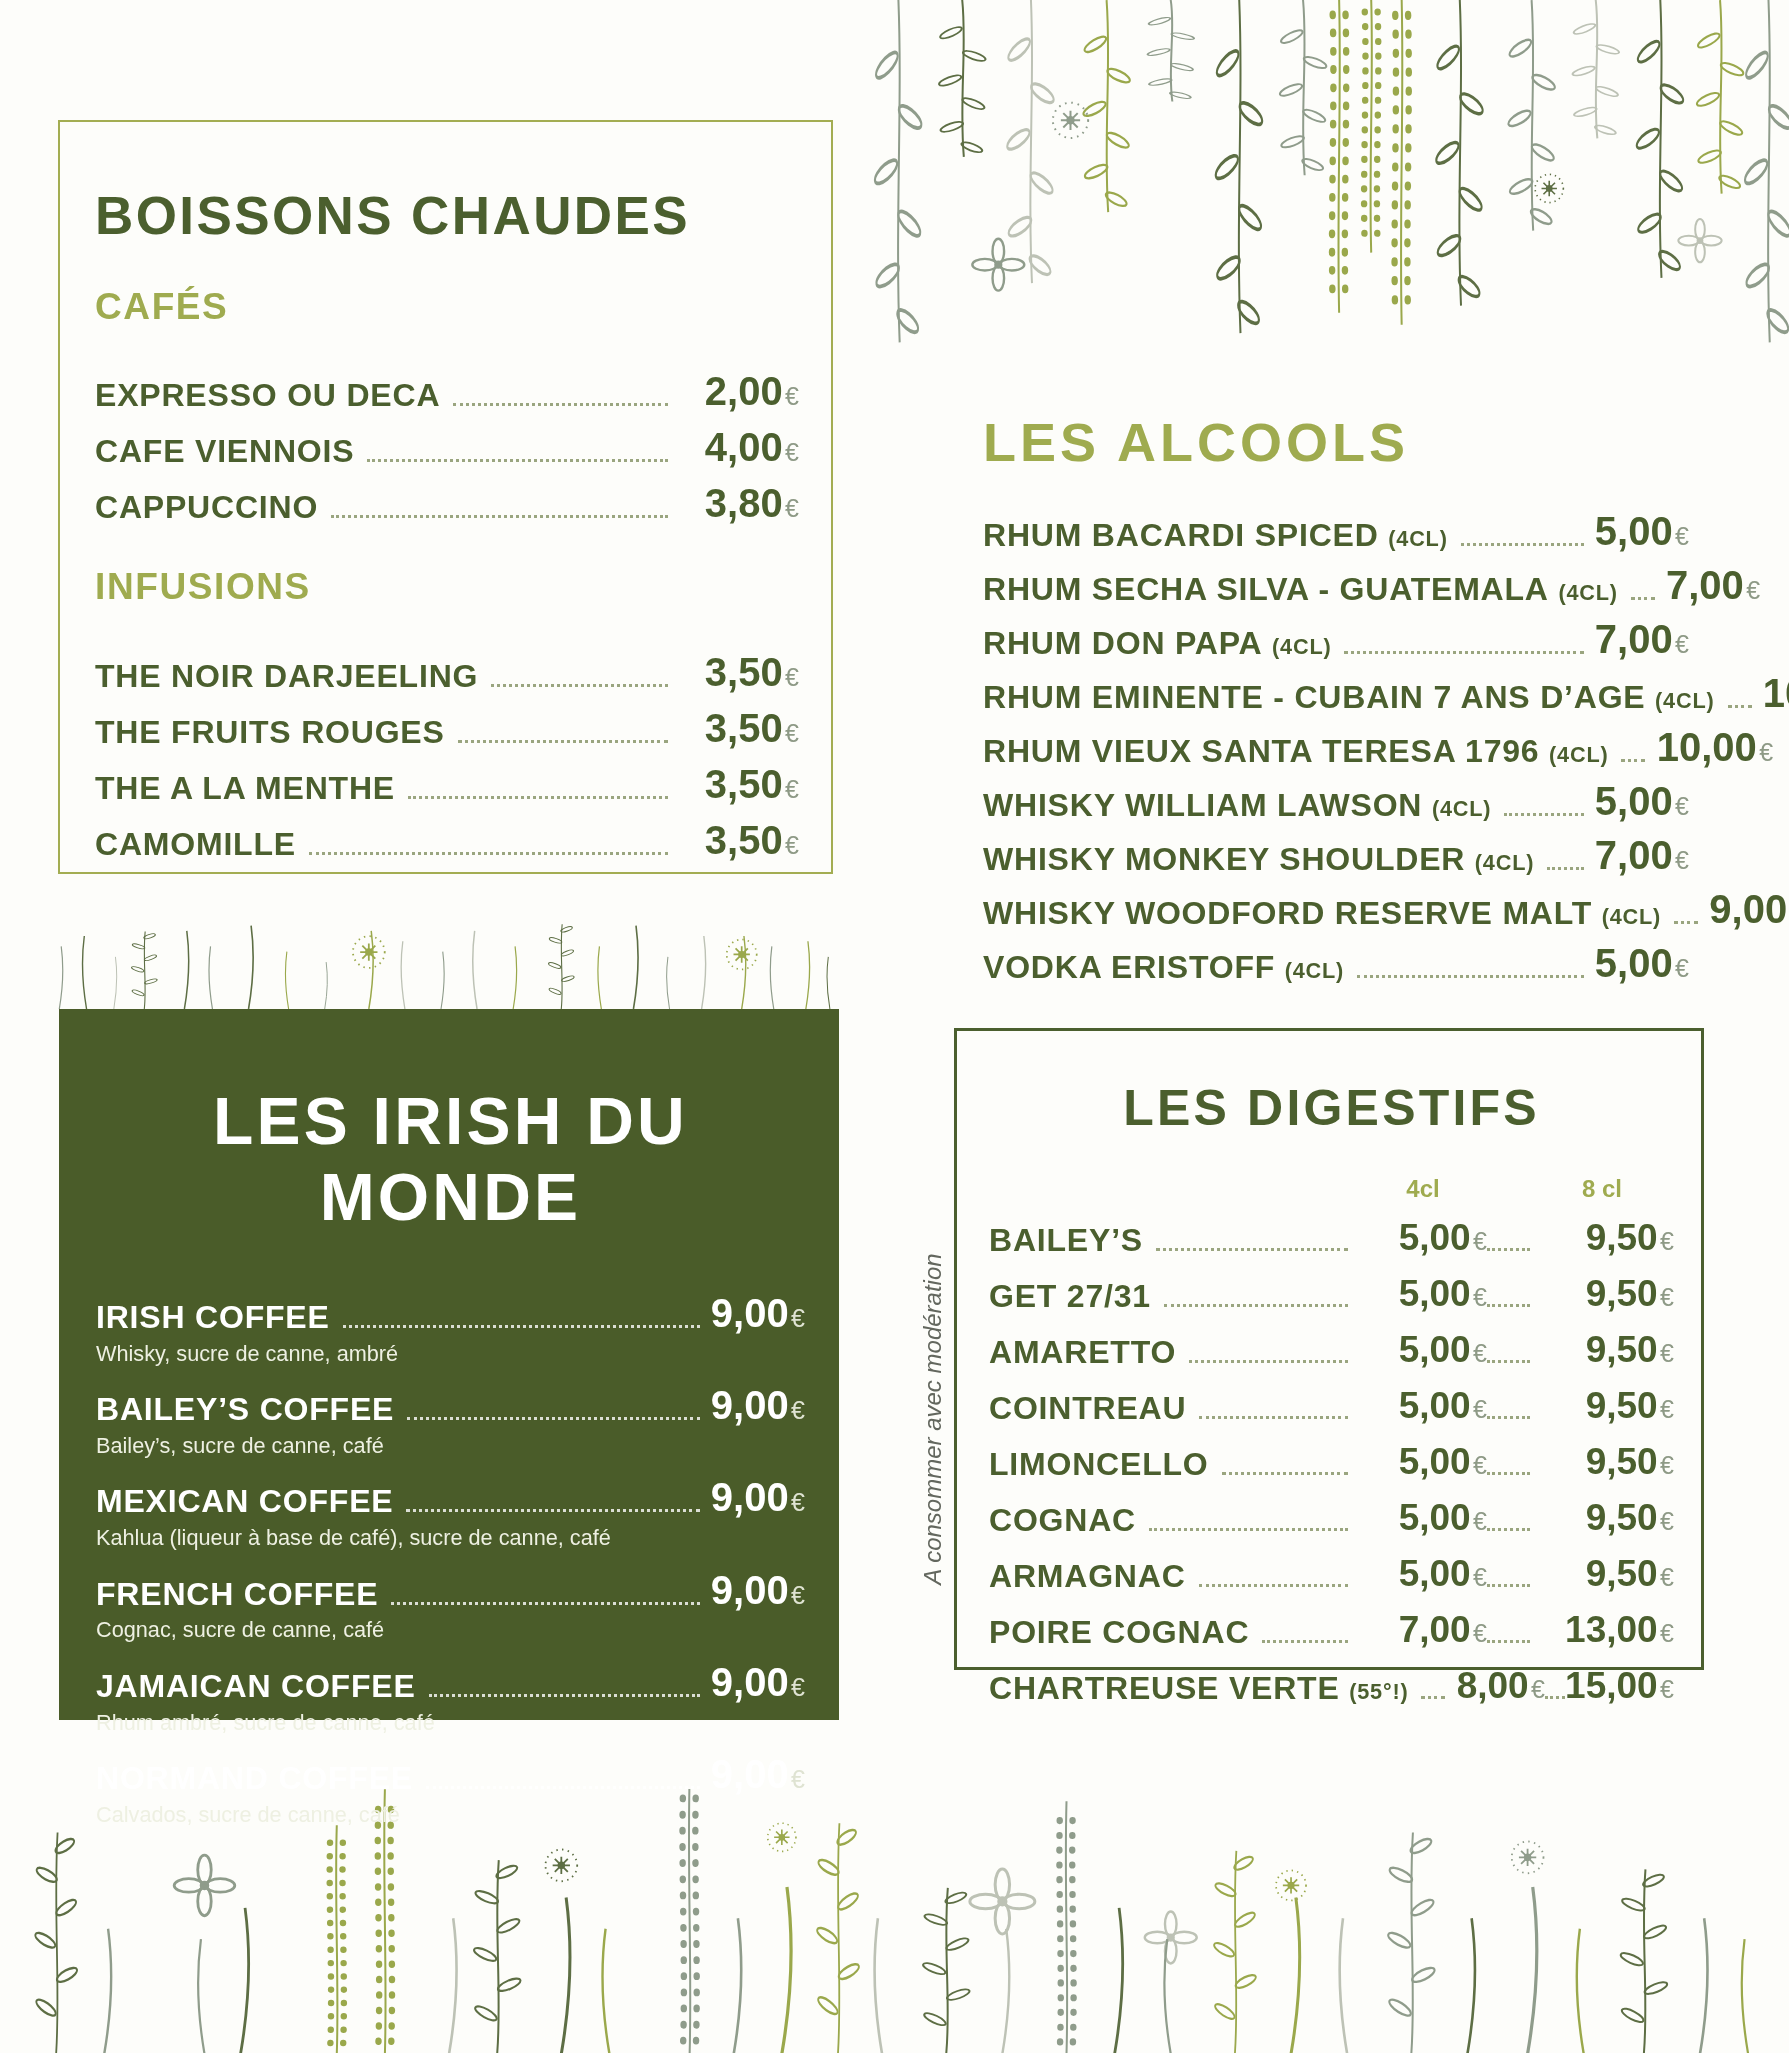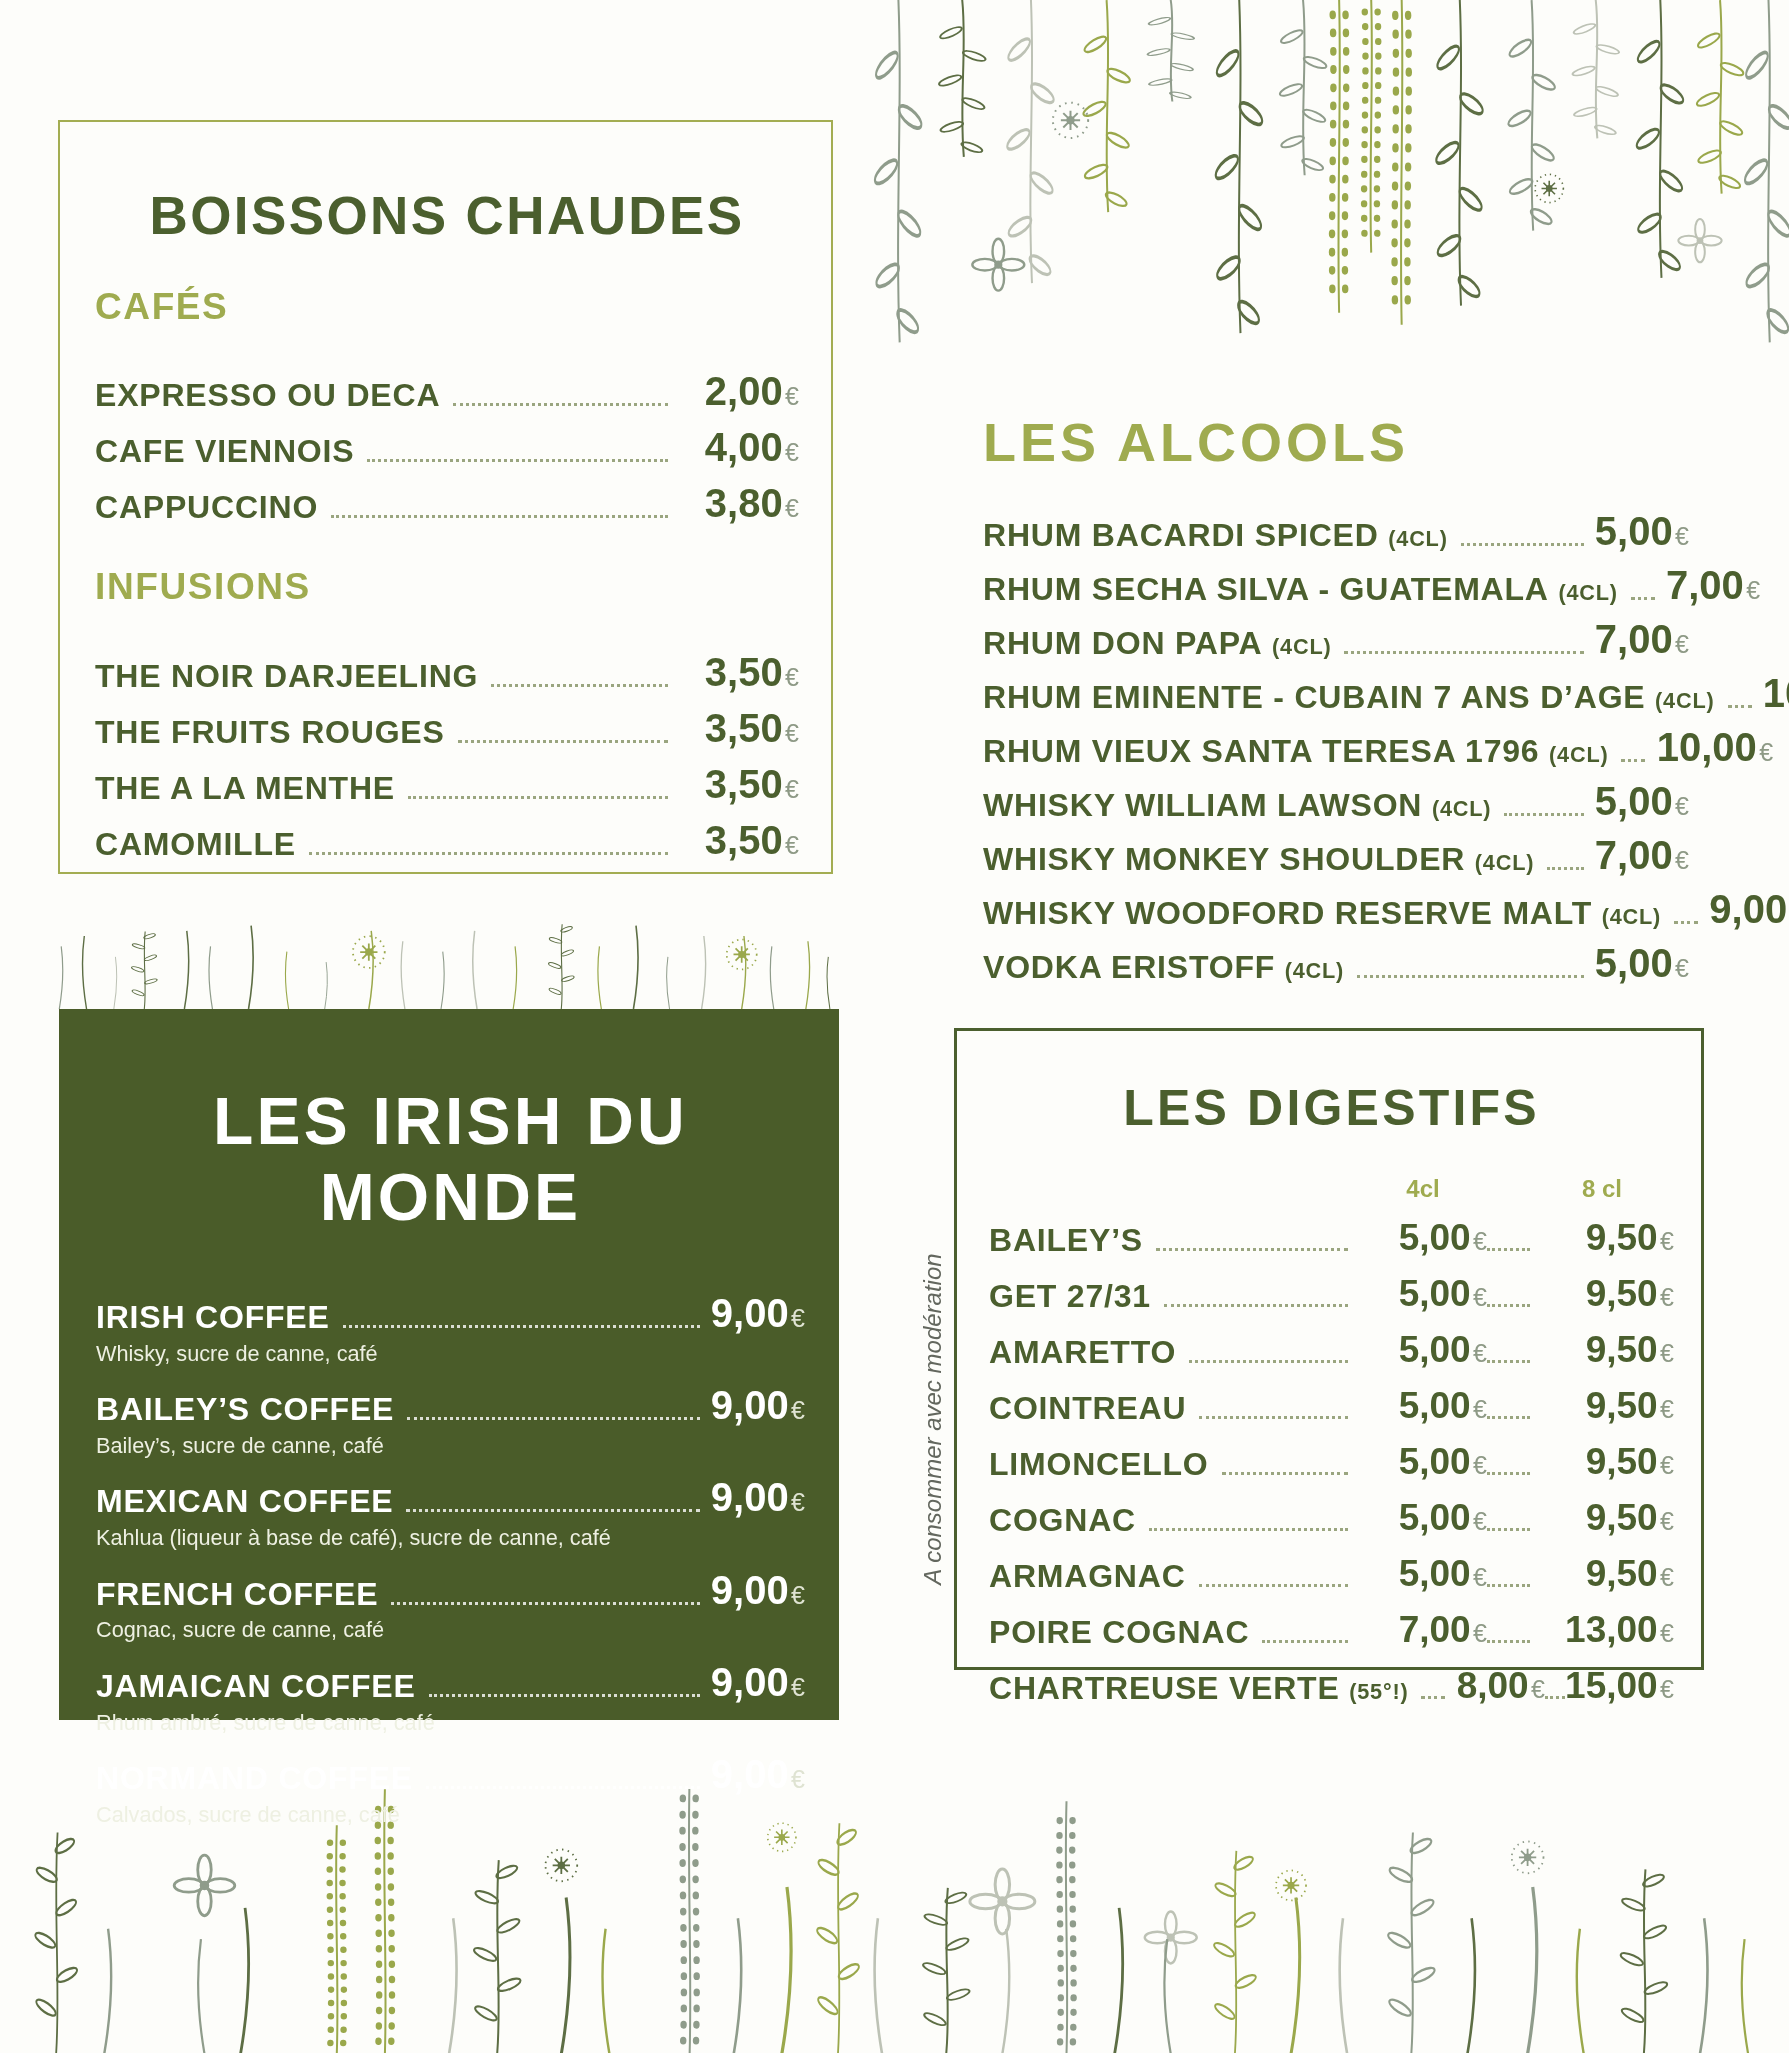--- a/index.html
+++ b/index.html
@@ -11,21 +11,21 @@
   .nm{font-weight:700;font-size:32px;letter-spacing:0.8px;white-space:nowrap;}
   .sz{font-weight:700;font-size:21.7px;letter-spacing:0.8px;margin-left:9.6px;}
   .sz:empty{display:none;margin:0;}
   .lead{flex:1;border-bottom:3.2px dotted #9aa57f;margin:0 11.2px 8px 13px;min-width:24px;}
   .pr{font-weight:700;font-size:40px;white-space:nowrap;}
   .eur{font-size:25px;font-weight:400;color:#8e9a86;margin-left:2.4px;}
 
   
   .bc{position:absolute;left:58px;top:120px;width:775px;height:754px;border:2.4px solid #a3ad52;
       box-sizing:border-box;padding:45px 32px 0 35px;background:transparent;}
-  .bc-title{font-size:53px;font-weight:700;letter-spacing:2.4px;text-align:center;color:#4b5f2e;margin-top:17.6px;}
+  .bc-title{font-size:53px;font-weight:700;letter-spacing:2.4px;color:#4b5f2e;margin-top:17.6px;}
   .glabel{font-size:37px;font-weight:700;letter-spacing:1.6px;color:#9fab4f;margin-top:40px;}
   .bc .row{height:56px;align-items:flex-end;}
   .bc .pr{width:120px;text-align:right;}
 
   
   .al{position:absolute;left:983px;top:375px;width:706px;}
   .al-title{font-size:54px;font-weight:700;letter-spacing:4px;color:#9fab4f;margin-bottom:27px;}
   .al .row{height:54px;}
 
   
@@ -288,21 +288,21 @@
 
   <section class="ir">
     <h1 class="ir-title">LES IRISH DU MONDE</h1>
 
     <div class="iblock">
       <div class="row">
         <span class="nm">IRISH COFFEE</span>
         <span class="lead"></span>
         <span class="pr"><span>9,00</span><span class="eur">€</span></span>
       </div>
-      <div class="desc">Whisky, sucre de canne, café</div>
+      <div class="desc">Whisky, sucre de canne, ambré</div>
     </div>
     <div class="iblock">
       <div class="row">
         <span class="nm">BAILEY’S COFFEE</span>
         <span class="lead"></span>
         <span class="pr"><span>9,00</span><span class="eur">€</span></span>
       </div>
       <div class="desc">Bailey’s, sucre de canne, café</div>
     </div>
     <div class="iblock">

